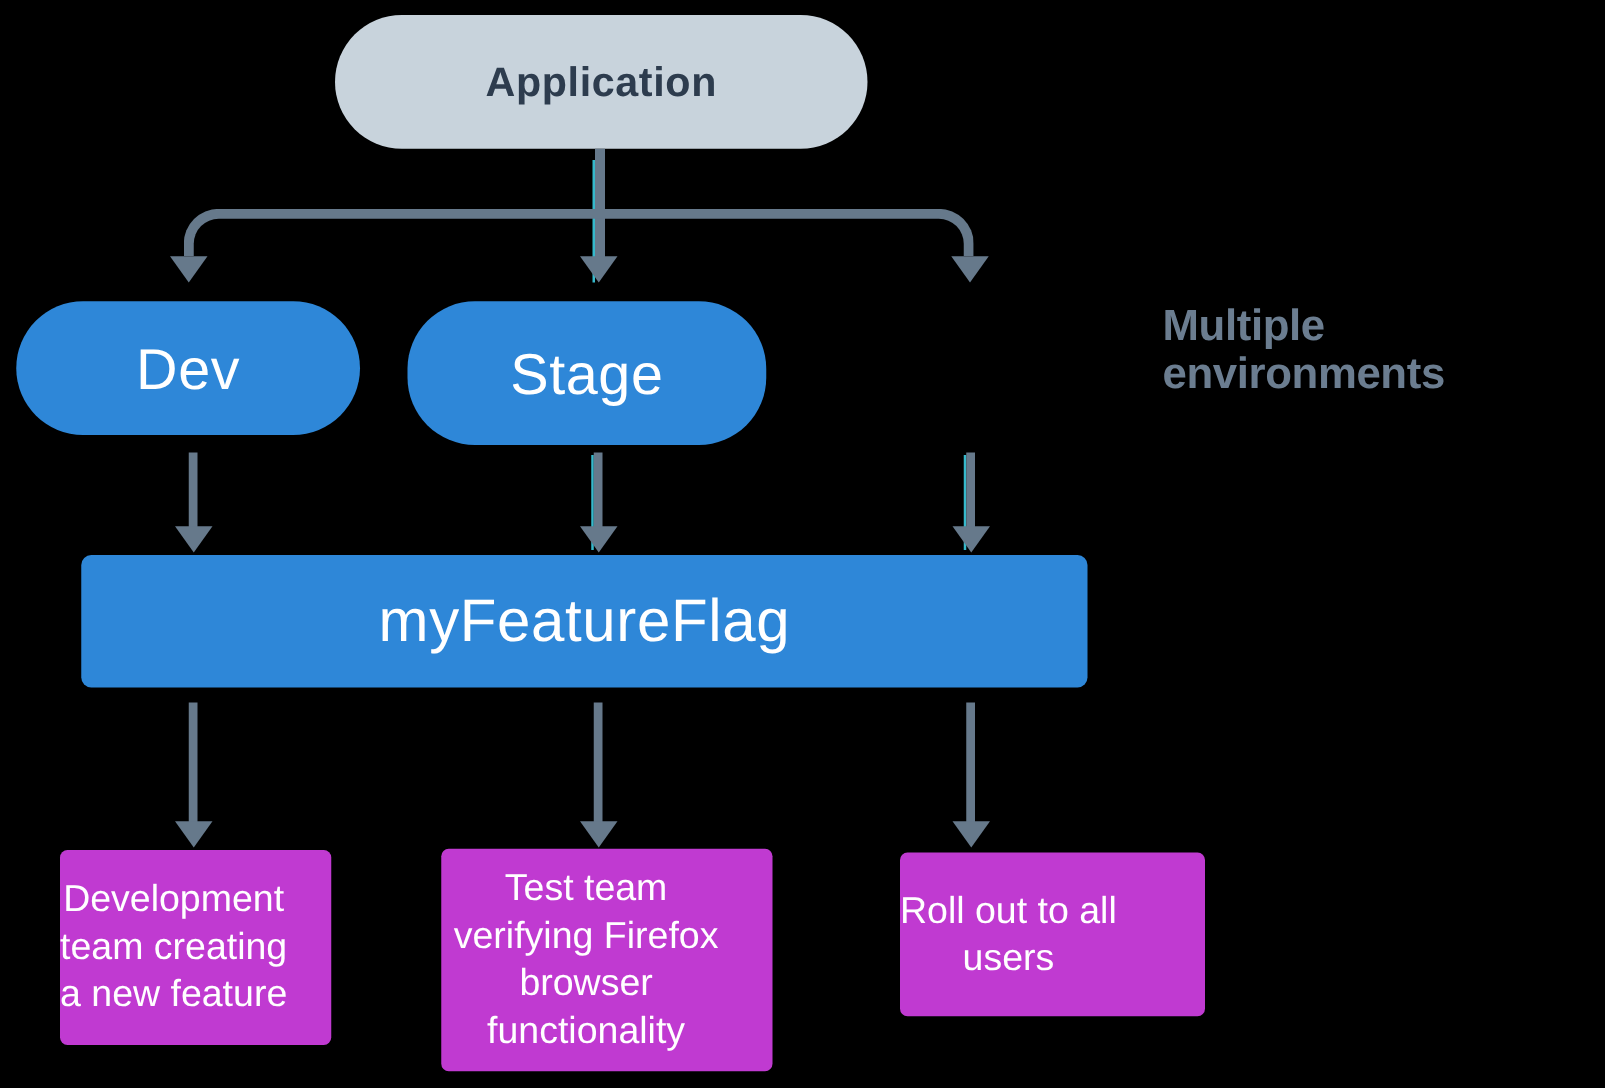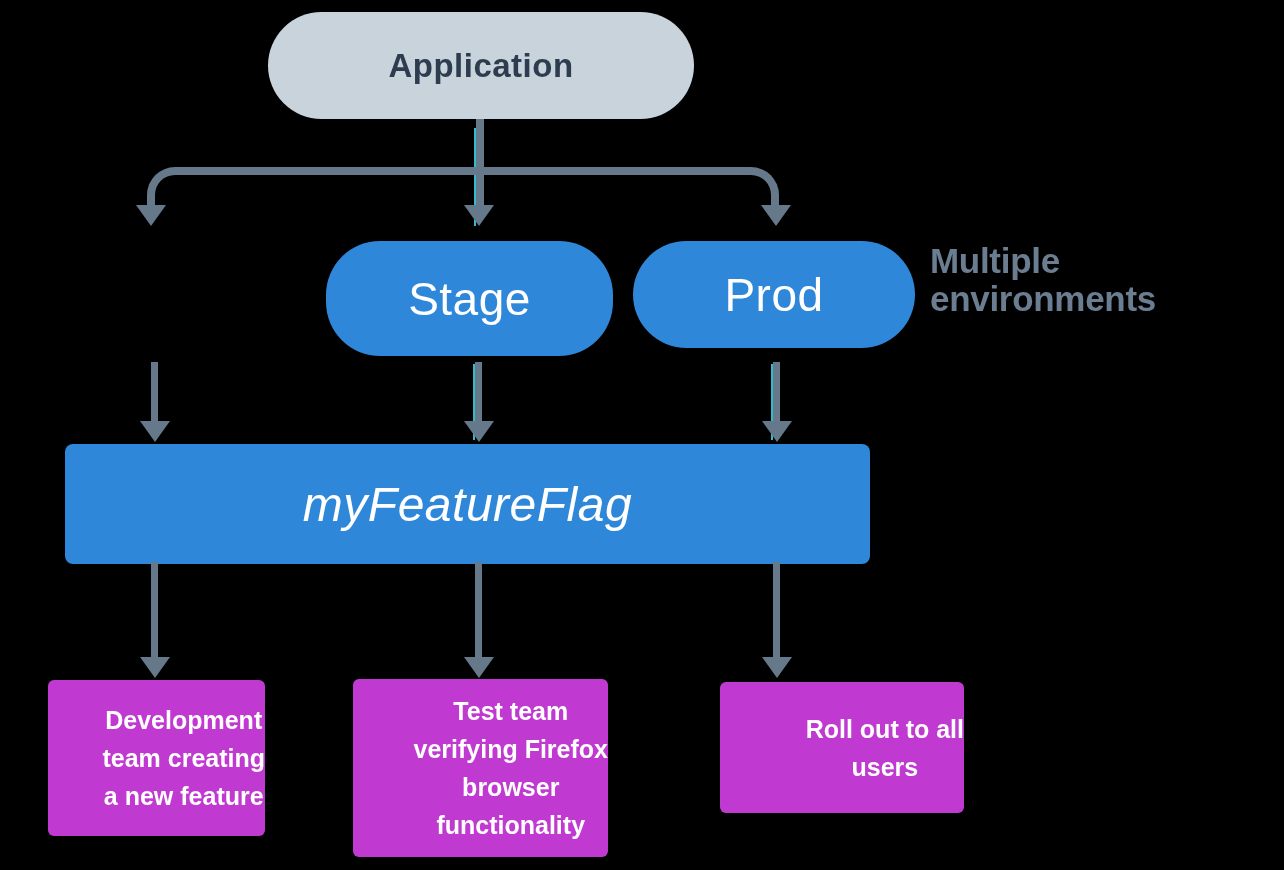--- a/index.html
+++ b/index.html
@@ -35,33 +35,33 @@
     font-size:33px;font-weight:700;letter-spacing:0.5px;
   }
   .env{
     background:var(--env-fill);color:var(--env-text);
     font-size:46px;font-weight:400;letter-spacing:0.5px;
   }
   .env-dev{left:13px;top:241px;width:275px;height:107px;}
   .env-stage{left:326px;top:241px;width:287px;height:115px;}
   .env-prod{left:633px;top:241px;width:282px;height:107px;}
   .flag{
-    position:absolute;left:65px;top:444px;width:805px;height:120px;
+    position:absolute;left:65px;top:444px;width:805px;height:106px;
     display:flex;align-items:center;justify-content:center;
     background:var(--flag-fill);color:var(--flag-text);
-    border-radius:8px;font-size:48px;font-weight:400;letter-spacing:0.5px;font-style:italic;
+    border-radius:8px;font-size:48px;font-weight:400;letter-spacing:0.5px;
   }
   .outcome{
-    position:absolute;display:flex;align-items:center;justify-content:flex-end;
+    position:absolute;display:flex;align-items:center;justify-content:flex-start;
     background:var(--outcome-fill);color:var(--outcome-text);
-    border-radius:6px;font-size:25px;font-weight:700;line-height:38px;
+    border-radius:6px;font-size:30px;font-weight:400;line-height:38px;
     text-align:center;white-space:pre;
   }
   .outcome-1{left:48px;top:680px;width:217px;height:156px;}
-  .outcome-2{left:353px;top:679px;width:255px;height:178px;}
+  .outcome-2{left:353px;top:679px;width:255px;height:178px;padding-left:10px;}
   .outcome-3{left:700px;top:682px;width:244px;height:131px;margin-left:20px;}
 
   
   .vline{position:absolute;width:8px;background:var(--arrow);}
   .ahead{
     position:absolute;width:0;height:0;
     border-left:15px solid transparent;border-right:15px solid transparent;
     border-top:21px solid var(--arrow);
   }
   .branch-bar{
@@ -115,25 +115,25 @@
     <span>Application</span>
   </div>
 
   <div class="cyan cyan-stem"></div>
   <div class="vline stem"></div>
   <div class="branch-bar"></div>
   <div class="ahead head-branch-left"></div>
   <div class="ahead head-branch-center"></div>
   <div class="ahead head-branch-right"></div>
 
+  <div class="pill env env-dev">
+    <span>Dev</span>
+  </div>
   <div class="pill env env-stage">
     <span>Stage</span>
-  </div>
-  <div class="pill env env-prod">
-    <span>Prod</span>
   </div>
 
   <div class="cyan cyan-stage"></div>
   <div class="cyan cyan-prod"></div>
   <div class="vline line-dev-flag"></div>
   <div class="ahead head-dev-flag"></div>
   <div class="vline line-stage-flag"></div>
   <div class="ahead head-stage-flag"></div>
   <div class="vline line-prod-flag"></div>
   <div class="ahead head-prod-flag"></div>

